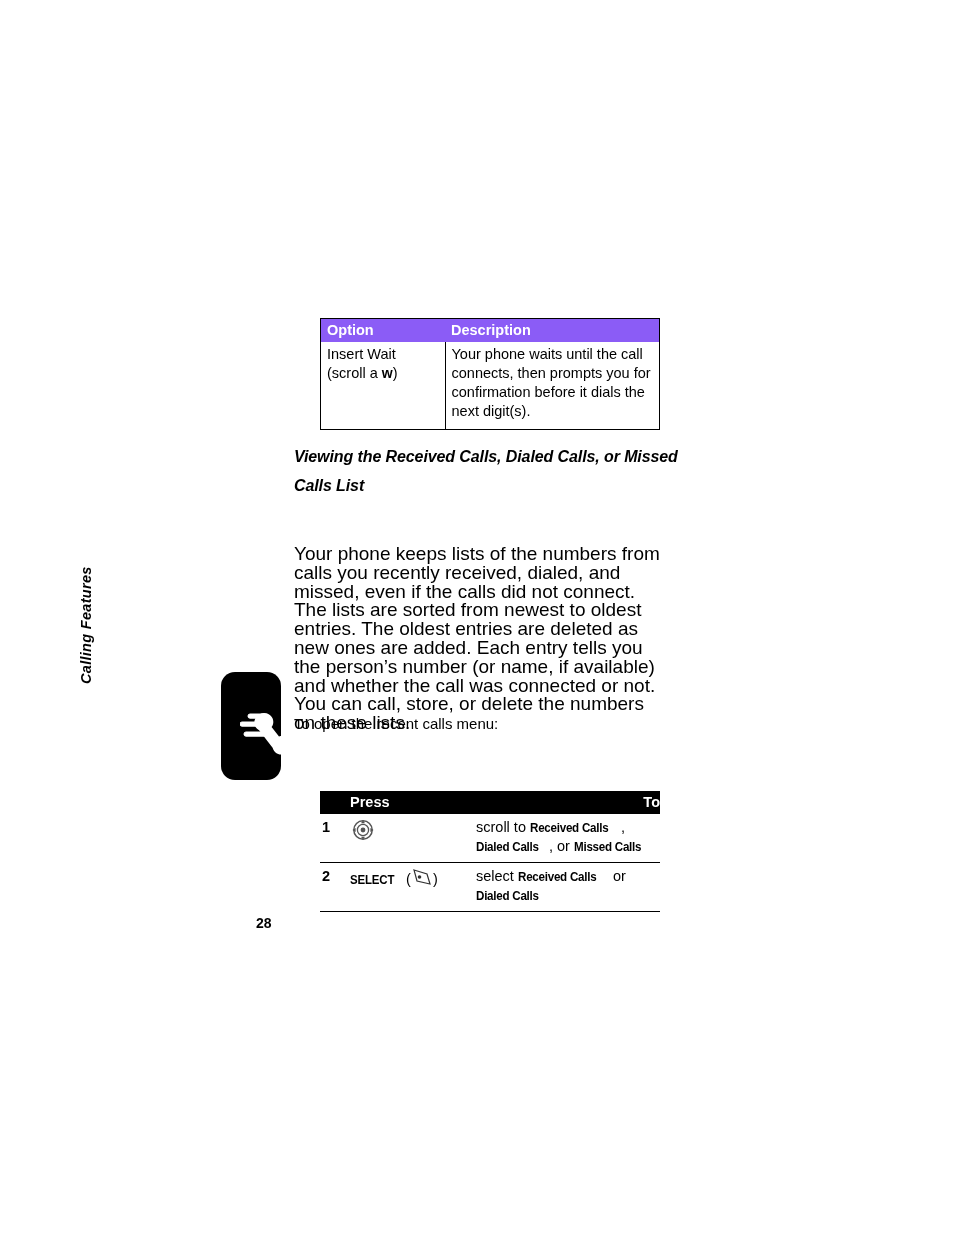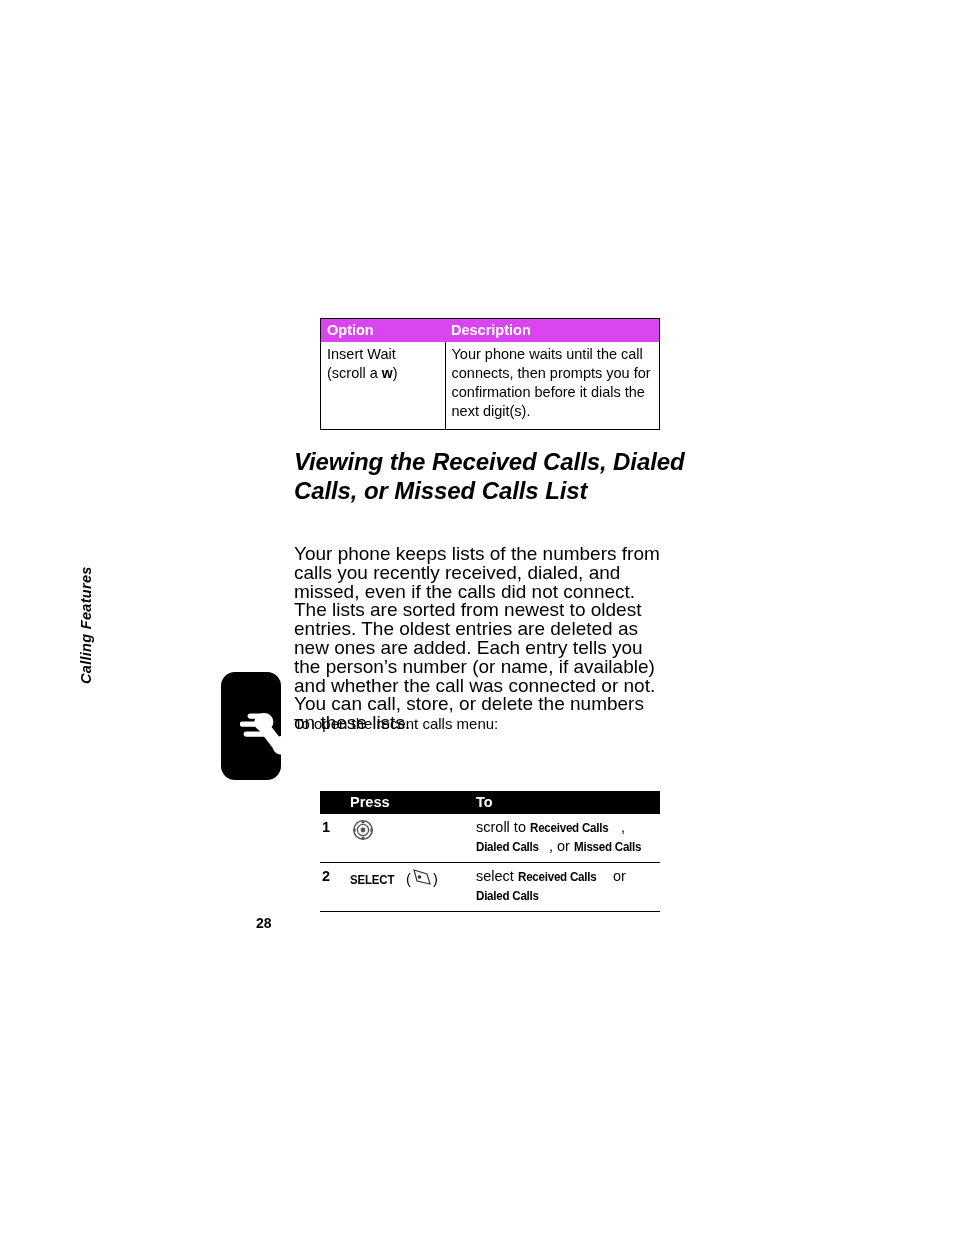--- a/index.html
+++ b/index.html
@@ -58,21 +58,21 @@
   .options-table {
     position: absolute;
     left: 320px;
     top: 318px;
     width: 340px;
     border-collapse: collapse;
     border: 1.5px solid #000;
     table-layout: fixed;
   }
   .options-table th {
-    background: #d946ef;
+    background: #8b5cf6;
     color: #ffffff;
     font-size: 14.5px;
     font-weight: bold;
     text-align: left;
     padding: 3px 0 4px 6px;
     border: none;
   }
   .options-table td {
     vertical-align: top;
     font-size: 14.5px;
@@ -89,21 +89,21 @@
     font-weight: bold;
     font-size: 14px;
   }
 
   
   .section-heading {
     position: absolute;
     left: 294px;
     top: 431px;
     width: 400px;
-    font-size: 24px;
+    font-size: 16px;
     font-weight: bold;
     font-style: italic;
     line-height: 29px;
     letter-spacing: -0.1px;
   }
 
   
   .body-para {
     position: absolute;
     left: 294px;
@@ -183,21 +183,21 @@
   .steps-table th {
     background: #000000;
     color: #ffffff;
     font-size: 14.5px;
     font-weight: bold;
     text-align: left;
     padding: 3px 0 4px 0;
   }
   .steps-table th.h-num { width: 22px; }
   .steps-table th.h-press { width: 120px; padding-left: 8px; }
-  .steps-table th.h-to { padding-left: 6px; }
+  .steps-table th.h-to { padding-left: 6px; text-align: right; }
   .steps-table td {
     vertical-align: top;
     font-size: 14.5px;
     line-height: 19px;
     padding: 4px 0 6px 0;
     border-bottom: 1.2px solid #000;
   }
   .steps-table td.num {
     font-weight: bold;
     text-align: left;

